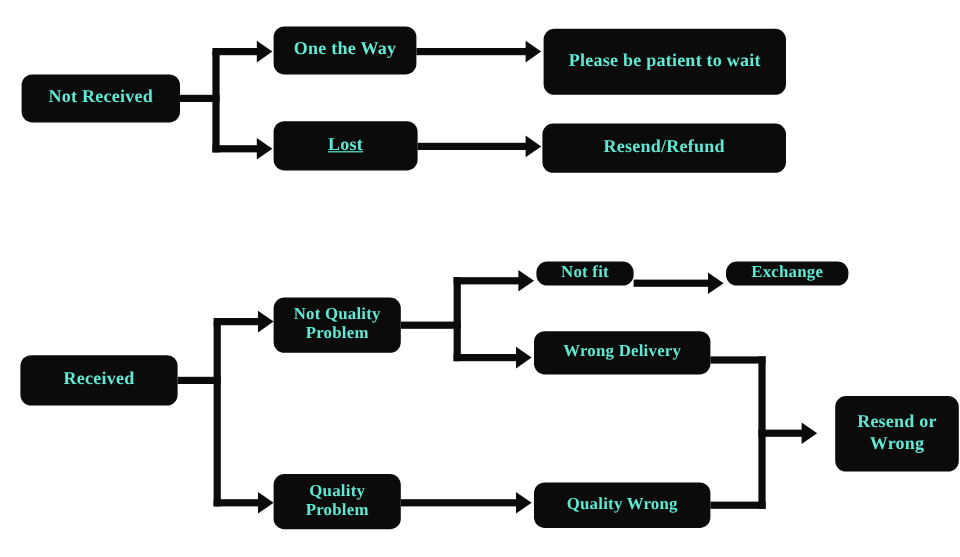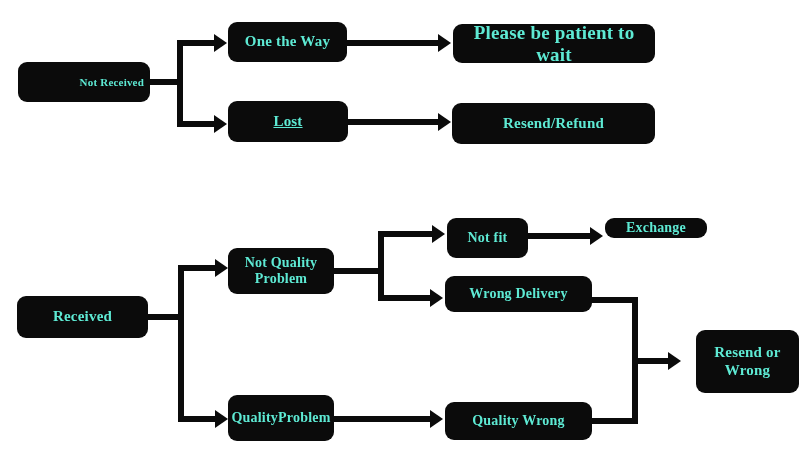--- a/index.html
+++ b/index.html
@@ -48,41 +48,41 @@
     border-bottom: 9px solid transparent;
     border-left: 13px solid #0b0b0b;
     z-index: 2;
   }
 </style>
 </head>
 <body>
 
 <div id="canvas">
 
-  <div class="node" style="left:18px; top:62px; width:132px; height:40px; font-size:11px;justify-content:flex-end;">
+  <div class="node" style="left:18px; top:62px; width:132px; height:40px; font-size:15px;">
     <span>Not Received</span>
   </div>
 
   <div class="hline" style="left:150px; top:79px; width:33px;"></div>
   <div class="vline" style="left:177px; top:43px; height:84px;"></div>
 
   <div class="hline" style="left:177px; top:40px; width:40px;"></div>
   <div class="arrowhead" style="left:214px; top:34px;"></div>
 
   <div class="hline" style="left:177px; top:121px; width:40px;"></div>
   <div class="arrowhead" style="left:214px; top:115px;"></div>
 
   <div class="node" style="left:228px; top:22px; width:119px; height:40px; font-size:15px;">
     <span>One the Way</span>
   </div>
 
   <div class="hline" style="left:347px; top:40px; width:93px;"></div>
   <div class="arrowhead" style="left:438px; top:34px;"></div>
 
-  <div class="node" style="left:453px; top:24px; width:202px; height:39px; font-size:19px;">
+  <div class="node" style="left:453px; top:24px; width:202px; height:55px; font-size:15px;">
     <span>Please be patient to wait</span>
   </div>
 
   <div class="node" style="left:228px; top:101px; width:120px; height:41px; font-size:15px;text-decoration:underline;">
     <span>Lost</span>
   </div>
 
   <div class="hline" style="left:348px; top:119px; width:92px;"></div>
   <div class="arrowhead" style="left:438px; top:113px;"></div>
 
@@ -110,36 +110,36 @@
 
   <div class="hline" style="left:334px; top:268px; width:50px;"></div>
   <div class="vline" style="left:378px; top:231px; height:70px;"></div>
 
   <div class="hline" style="left:378px; top:231px; width:56px;"></div>
   <div class="arrowhead" style="left:432px; top:225px;"></div>
 
   <div class="hline" style="left:378px; top:295px; width:56px;"></div>
   <div class="arrowhead" style="left:430px; top:289px;"></div>
 
-  <div class="node" style="left:447px; top:218px; width:81px; height:40px; font-size:14px;">
+  <div class="node" style="left:447px; top:218px; width:81px; height:20px; font-size:14px;">
     <span>Not fit</span>
   </div>
 
   <div class="hline" style="left:528px; top:233px; width:64px;"></div>
   <div class="arrowhead" style="left:590px; top:227px;"></div>
 
   <div class="node" style="left:605px; top:218px; width:102px; height:20px; font-size:14px;font-family:Liberation Serif, serif;">
     <span>Exchange</span>
   </div>
 
   <div class="node" style="left:445px; top:276px; width:147px; height:36px; font-size:14px;">
     <span>Wrong Delivery</span>
   </div>
 
-  <div class="node" style="left:228px; top:395px; width:106px; height:46px; font-size:14px; ">
+  <div class="node" style="left:228px; top:395px; width:106px; height:46px; font-size:14px; flex-direction:column;">
     <span>Quality</span>
     <span>Problem</span>
   </div>
 
   <div class="hline" style="left:334px; top:416px; width:98px;"></div>
   <div class="arrowhead" style="left:430px; top:410px;"></div>
 
   <div class="node" style="left:445px; top:402px; width:147px; height:38px; font-size:14px;">
     <span>Quality Wrong</span>
   </div>

